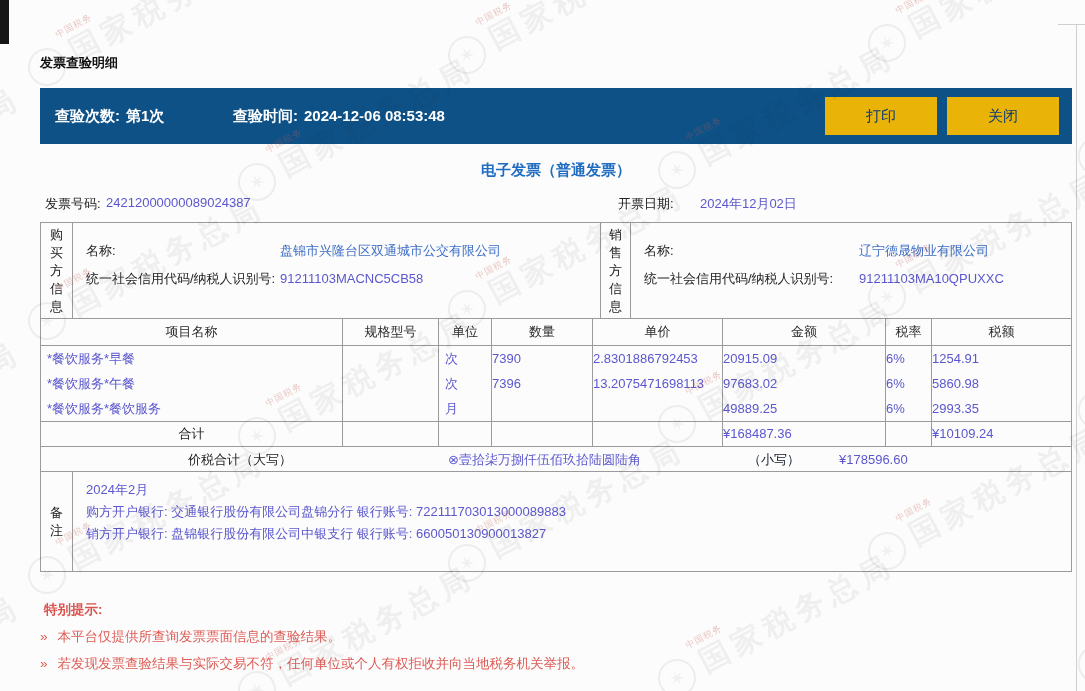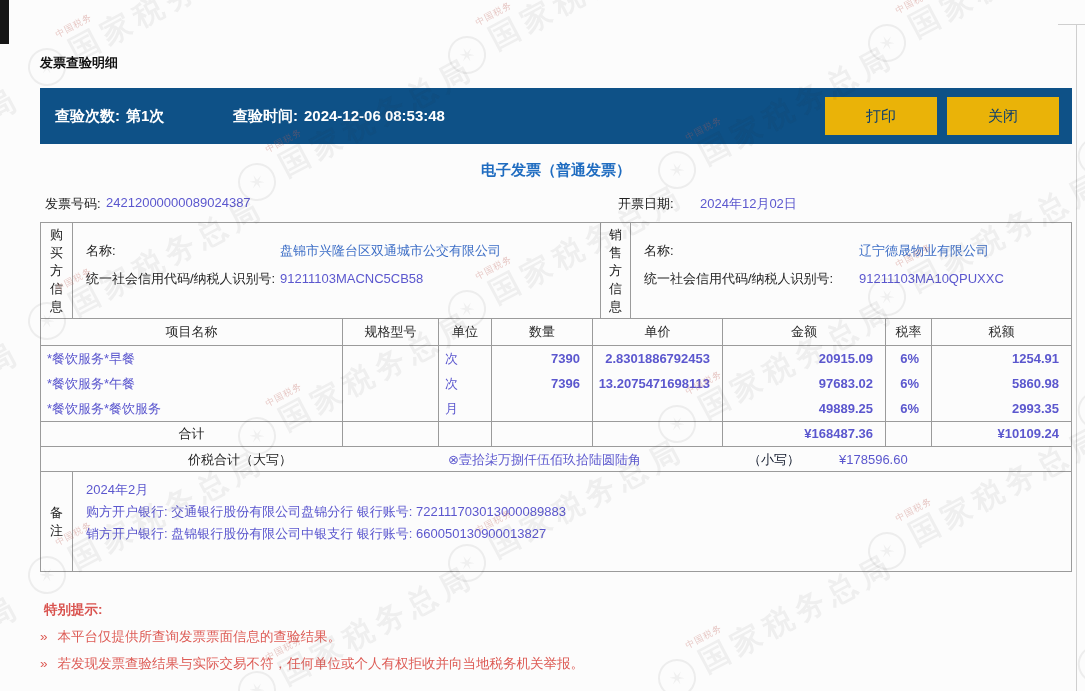--- a/index.html
+++ b/index.html
@@ -59,21 +59,21 @@
   .row8{display:flex;box-sizing:border-box;}
   .c{box-sizing:border-box;border-right:1px solid var(--border,#9b9b9b);overflow:hidden;white-space:nowrap;}
   .c:last-child{border-right:none;}
   .c1{width:302px;}.c2{width:96px;}.c3{width:53px;}.c4{width:101px;}
   .c5{width:130px;}.c6{width:163px;}.c7{width:46px;}.c8{flex:1;}
   .thead{height:27px;border-bottom:1px solid var(--border,#9b9b9b);}
   .thead .c{display:flex;align-items:center;justify-content:center;color:#2b2b2b;}
   .trow{height:25px;line-height:25px;color:var(--purple,#5b57ce);}
   .trow .c1{padding-left:6px;}
   .trow .c3{padding-left:6px;}
-  .trow .c4,.trow .c5,.trow .c6,.trow .c7,.trow .c8{text-align:right;padding-right:12px;font-weight:bold;}
+  .trow .c4,.trow .c5,.trow .c6,.trow .c7,.trow .c8{padding-right:12px;}
   .total-row{height:26px;line-height:24px;border-top:1px solid var(--border,#9b9b9b);
     border-bottom:1px solid var(--border,#9b9b9b);}
   .total-row .c1{text-align:center;color:#222;padding-left:0;}
 
   .sum-row{position:relative;height:25px;line-height:25px;border-bottom:1px solid var(--border,#9b9b9b);box-sizing:border-box;}
   .sum-row span{position:absolute;top:0;white-space:nowrap;}
   .sum-label{left:0;width:398px;text-align:center;color:#222;}
   .sum-words{left:407px;color:var(--purple,#5b57ce);}
   .sum-small-label{left:707px;color:#0f172a;}
   .sum-figures{left:798px;color:var(--purple,#5b57ce);}

